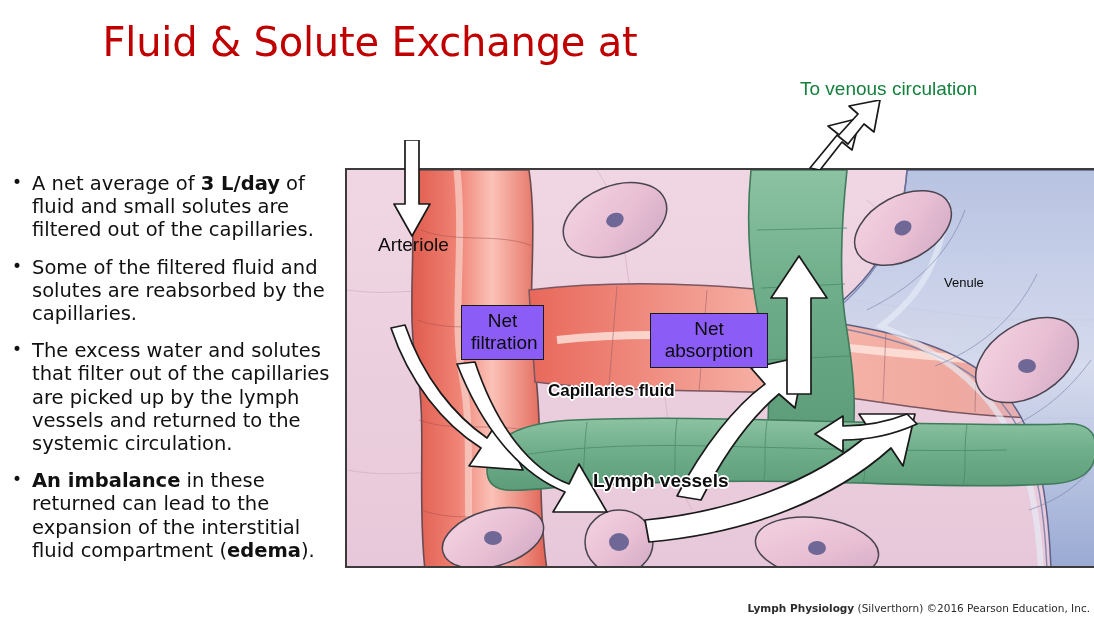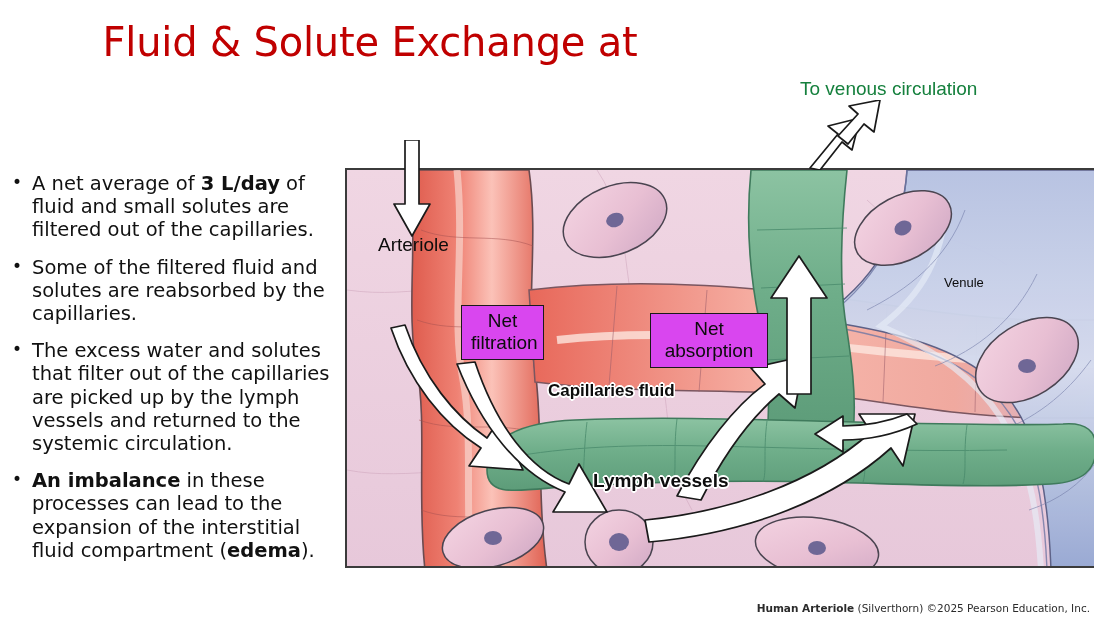--- a/index.html
+++ b/index.html
@@ -116,21 +116,21 @@
   #label-lymph {
     left: 585px; top: 470px; font-size: 19px; font-weight: 700;
     text-shadow: -1.6px 0 #ffffff, 1.6px 0 #ffffff, 0 -1.6px #ffffff, 0 1.6px #ffffff,
                  -1.2px -1.2px #ffffff, 1.2px -1.2px #ffffff, -1.2px 1.2px #ffffff, 1.2px 1.2px #ffffff;
     margin-left: 8px;
   }
 
   
   .callout-box {
     position: absolute;
-    background: #d946ef;
+    background: #8b5cf6;
     border: 1.6px solid #1a1a1a;
     font-family: "Liberation Sans", sans-serif;
     font-size: 19px;
     color: #0c0c0c;
     text-align: center;
     line-height: 1.16;
     padding: 4px 9px 5px 9px;
     box-sizing: border-box;
   }
   #box-net-filtration { left: 461px; top: 305px; width: 83px; }
@@ -174,21 +174,21 @@
   <div class="bullet-item">
     <span class="bullet-dot">•</span>
     <span class="bullet-text">
       <span>The excess water and solutes that filter out of the capillaries are picked up by the lymph vessels and returned to the systemic circulation.</span>
     </span>
   </div>
 
   <div class="bullet-item">
     <span class="bullet-dot">•</span>
     <span class="bullet-text">
-      <b>An imbalance</b><span> in these processes can lead to the expansion of the interstitial fluid compartment (</span><b>edema</b><span>).</span>
+      <b>An imbalance</b><span> in these returned can lead to the expansion of the interstitial fluid compartment (</span><b>edema</b><span>).</span>
     </span>
   </div>
 
 </div>
 
 <div id="figure-panel">
   <svg id="figure-svg" viewBox="0 0 749 400" preserveAspectRatio="none">
     <defs>
       <linearGradient id="gArt" x1="0" y1="0" x2="1" y2="0">
         <stop offset="0%" stop-color="#de5a4c"></stop>
@@ -352,13 +352,13 @@
     <path d="M30 36 L50 14 L41 6 L72 0 L66 32 L56 24 L40 44 Z"></path>
   </g>
 </svg>
 
 <svg id="arteriole-feed-arrow" viewBox="0 0 40 100">
   <g fill="#ffffff" stroke="#1a1a1a" stroke-width="1.7" stroke-linejoin="round">
     <path d="M13 0 L27 0 L27 64 L38 64 L20 96 L2 64 L13 64 Z"></path>
   </g>
 </svg>
 
-<div id="credit-line"><b>Human Arteriole</b><span> (Silverthorn) ©2025 Pearson Education, Inc.</span></div>
+<div id="credit-line"><b>Lymph Physiology</b><span> (Silverthorn) ©2016 Pearson Education, Inc.</span></div>
 
 </body></html>

